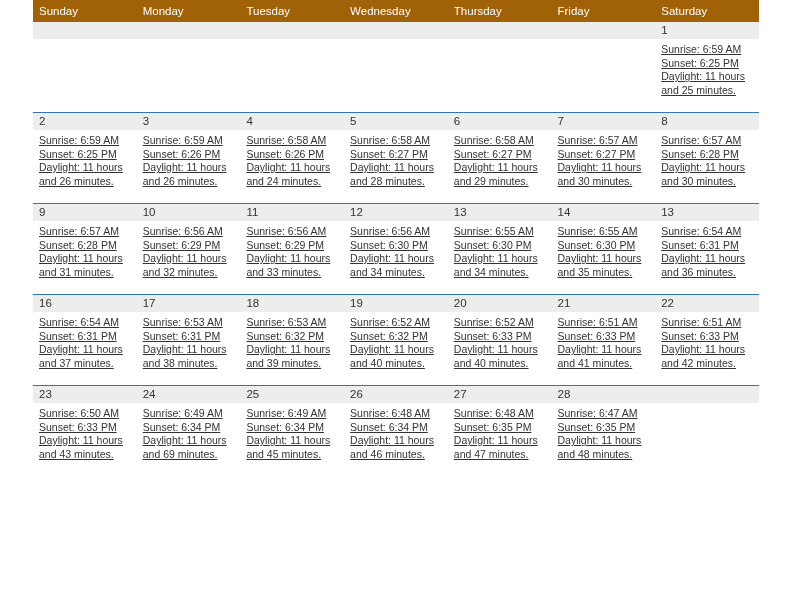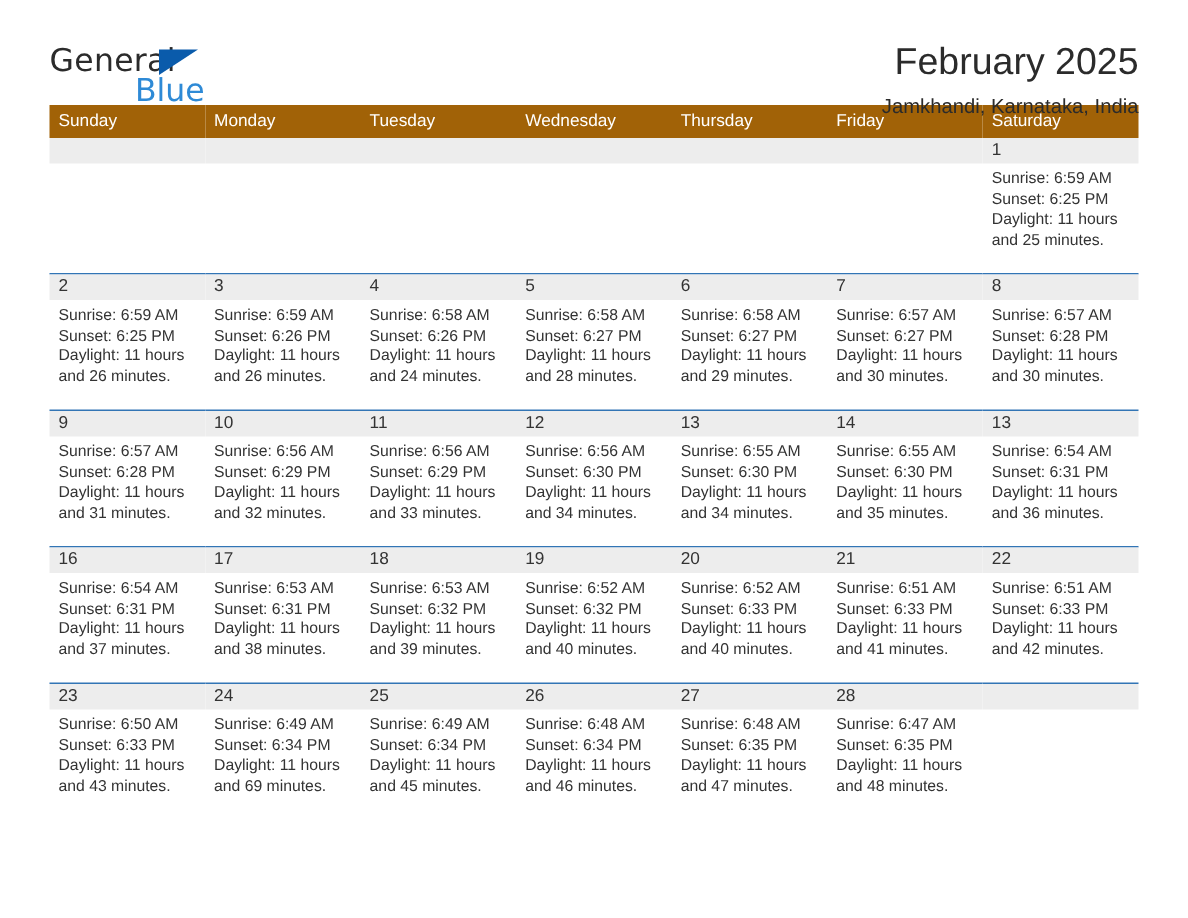--- a/index.html
+++ b/index.html
@@ -124,41 +124,31 @@
     box-sizing: border-box;
   }
   .cell.empty .daynum-band {
     background: #ededed;
   }
   .lines {
     padding: 4px 6px 0 6px;
     font-size: 10.5px;
     line-height: 13.6px;
     color: #333333;
+    text-decoration: underline;
   }
   .lines div {
     white-space: nowrap;
   }
 </style>
 </head>
 <body>
 
 <div class="page">
 
-  <div class="topbar">
-    <div class="brand">
-      <span class="brand-general">General</span>
-      <span class="brand-tri"></span>
-      <span class="brand-blue">Blue</span>
-    </div>
-    <div class="titles">
-      <div class="cal-title">February 2025</div>
-      <div class="cal-subtitle">Jamkhandi, Karnataka, India</div>
-    </div>
-  </div>
 
   <table class="calendar">
     <thead>
       <tr>
         <th>Sunday</th>
         <th>Monday</th>
         <th>Tuesday</th>
         <th>Wednesday</th>
         <th>Thursday</th>
         <th>Friday</th>

